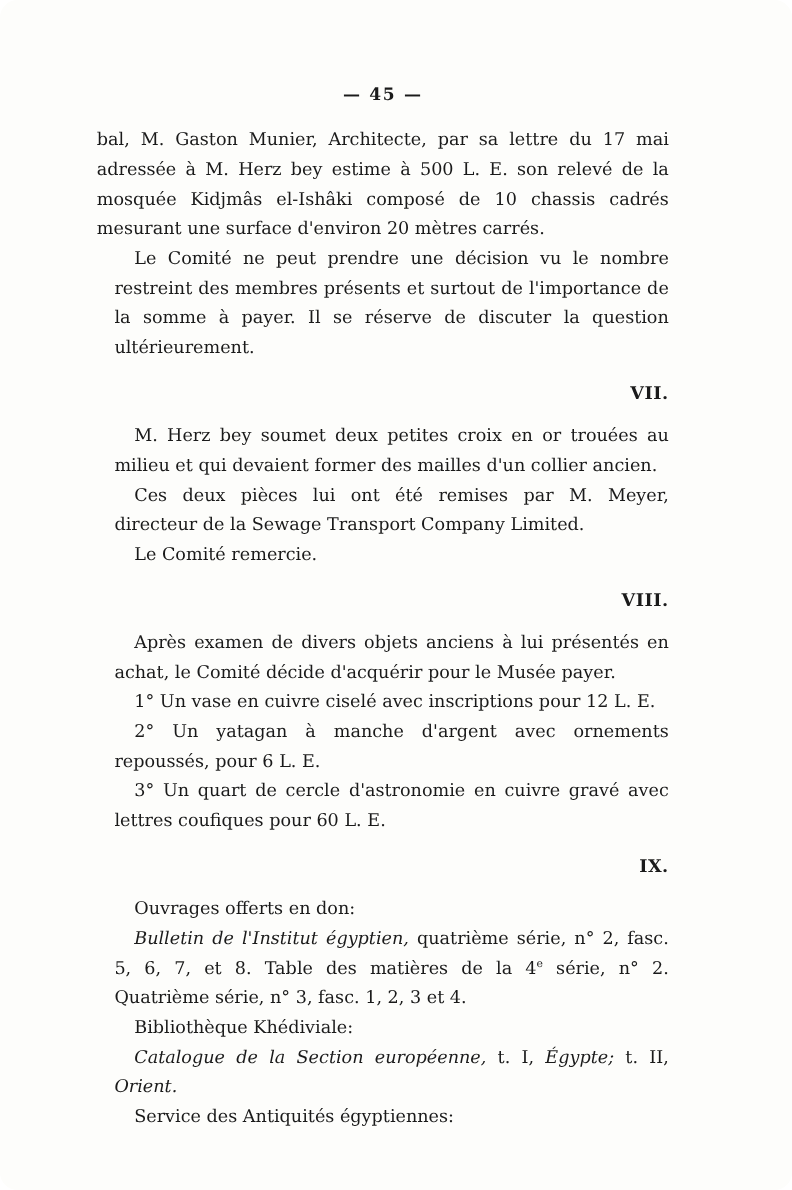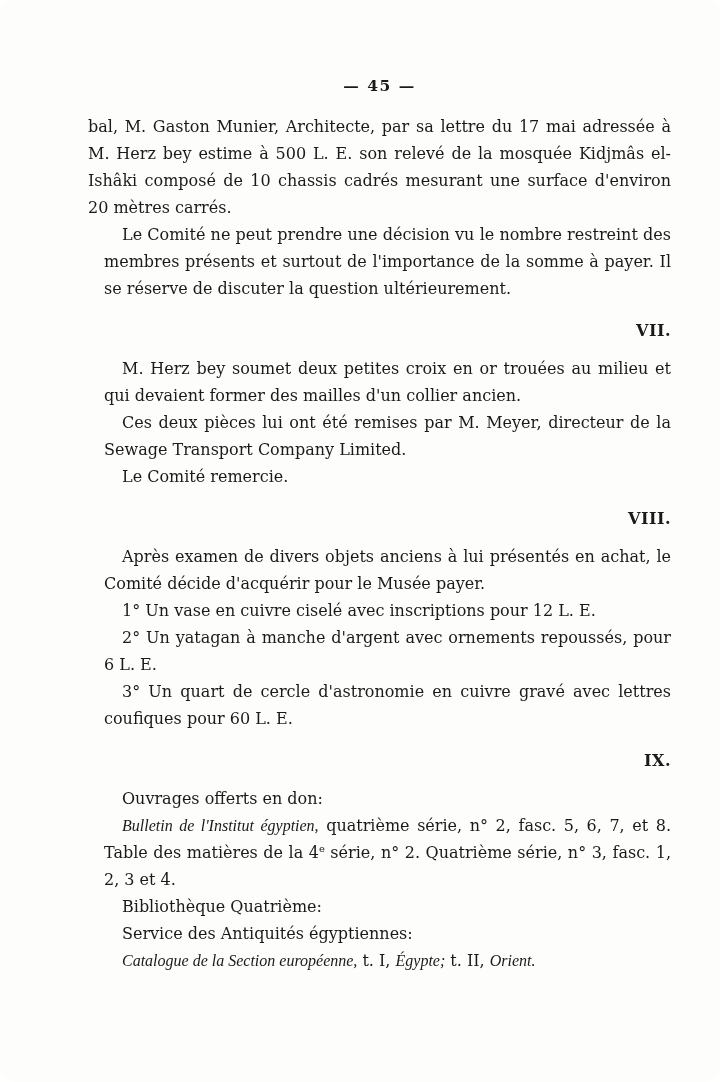--- a/index.html
+++ b/index.html
@@ -7,21 +7,21 @@
     padding: 0;
     background: #ffffff;
   }
   .page {
     position: relative;
     width: 720px;
     height: 1082px;
     margin: 0 auto;
     box-sizing: border-box;
     background: #fdfdfb;
-    padding: 72px 49px 40px 88px;
+    padding: 72px 112px 40px 88px;
     font-family: "DejaVu Serif", "Liberation Serif", serif;
     color: #1a1a1a;
     font-size: 16px;
     line-height: 27px;
     overflow: hidden;
     border-radius: 16px;
   }
   .page-number {
     text-align: center;
     font-size: 15.5px;
@@ -41,21 +41,20 @@
     margin-left: 16px;
   }
   .section-heading {
     text-align: right;
     font-weight: bold;
     letter-spacing: 0.5px;
     margin: 15px 0 11px 0;
   }
   .it {
     font-style: italic;
-    font-family: Liberation Serif, serif;
   }
   sup {
     font-size: 0.62em;
     line-height: 0;
     vertical-align: super;
   }
 </style>
 </head>
 <body>
 
@@ -69,17 +68,17 @@
       <p class="para indent"><span>Ces deux pièces lui ont été remises par M. Meyer, directeur de la Sewage Transport Company Limited.</span></p>
       <p class="para indent"><span>Le Comité remercie.</span></p>
       <div class="section-heading">VIII.</div>
       <p class="para indent"><span>Après examen de divers objets anciens à lui présentés en achat, le Comité décide d'acquérir pour le Musée payer.</span></p>
       <p class="para indent"><span>1° Un vase en cuivre ciselé avec inscriptions pour 12 L. E.</span></p>
       <p class="para indent"><span>2° Un yatagan à manche d'argent avec ornements repoussés, pour 6 L. E.</span></p>
       <p class="para indent"><span>3° Un quart de cercle d'astronomie en cuivre gravé avec lettres coufi­ques pour 60 L. E.</span></p>
       <div class="section-heading">IX.</div>
       <p class="para indent"><span>Ouvrages offerts en don:</span></p>
       <p class="para indent"><span class="it">Bulletin de l'Institut égyptien,</span><span> quatrième série, n° 2, fasc. 5, 6, 7, et 8. Table des matières de la 4</span><sup>e</sup><span> série, n° 2. Quatrième série, n° 3, fasc. 1, 2, 3 et 4.</span></p>
-      <p class="para indent"><span>Bibliothèque Quatrième:</span></p>
+      <p class="para indent"><span>Bibliothèque Khédiviale:</span></p>
+      <p class="para indent"><span class="it">Catalogue de la Section européenne,</span><span> t. I, </span><span class="it">Égypte;</span><span> t. II, </span><span class="it">Orient.</span></p>
       <p class="para indent"><span>Service des Antiquités égyptiennes:</span></p>
-      <p class="para indent"><span class="it">Catalogue de la Section européenne,</span><span> t. I, </span><span class="it">Égypte;</span><span> t. II, </span><span class="it">Orient.</span></p>
     </div>
 </div>
 
 </body></html>

